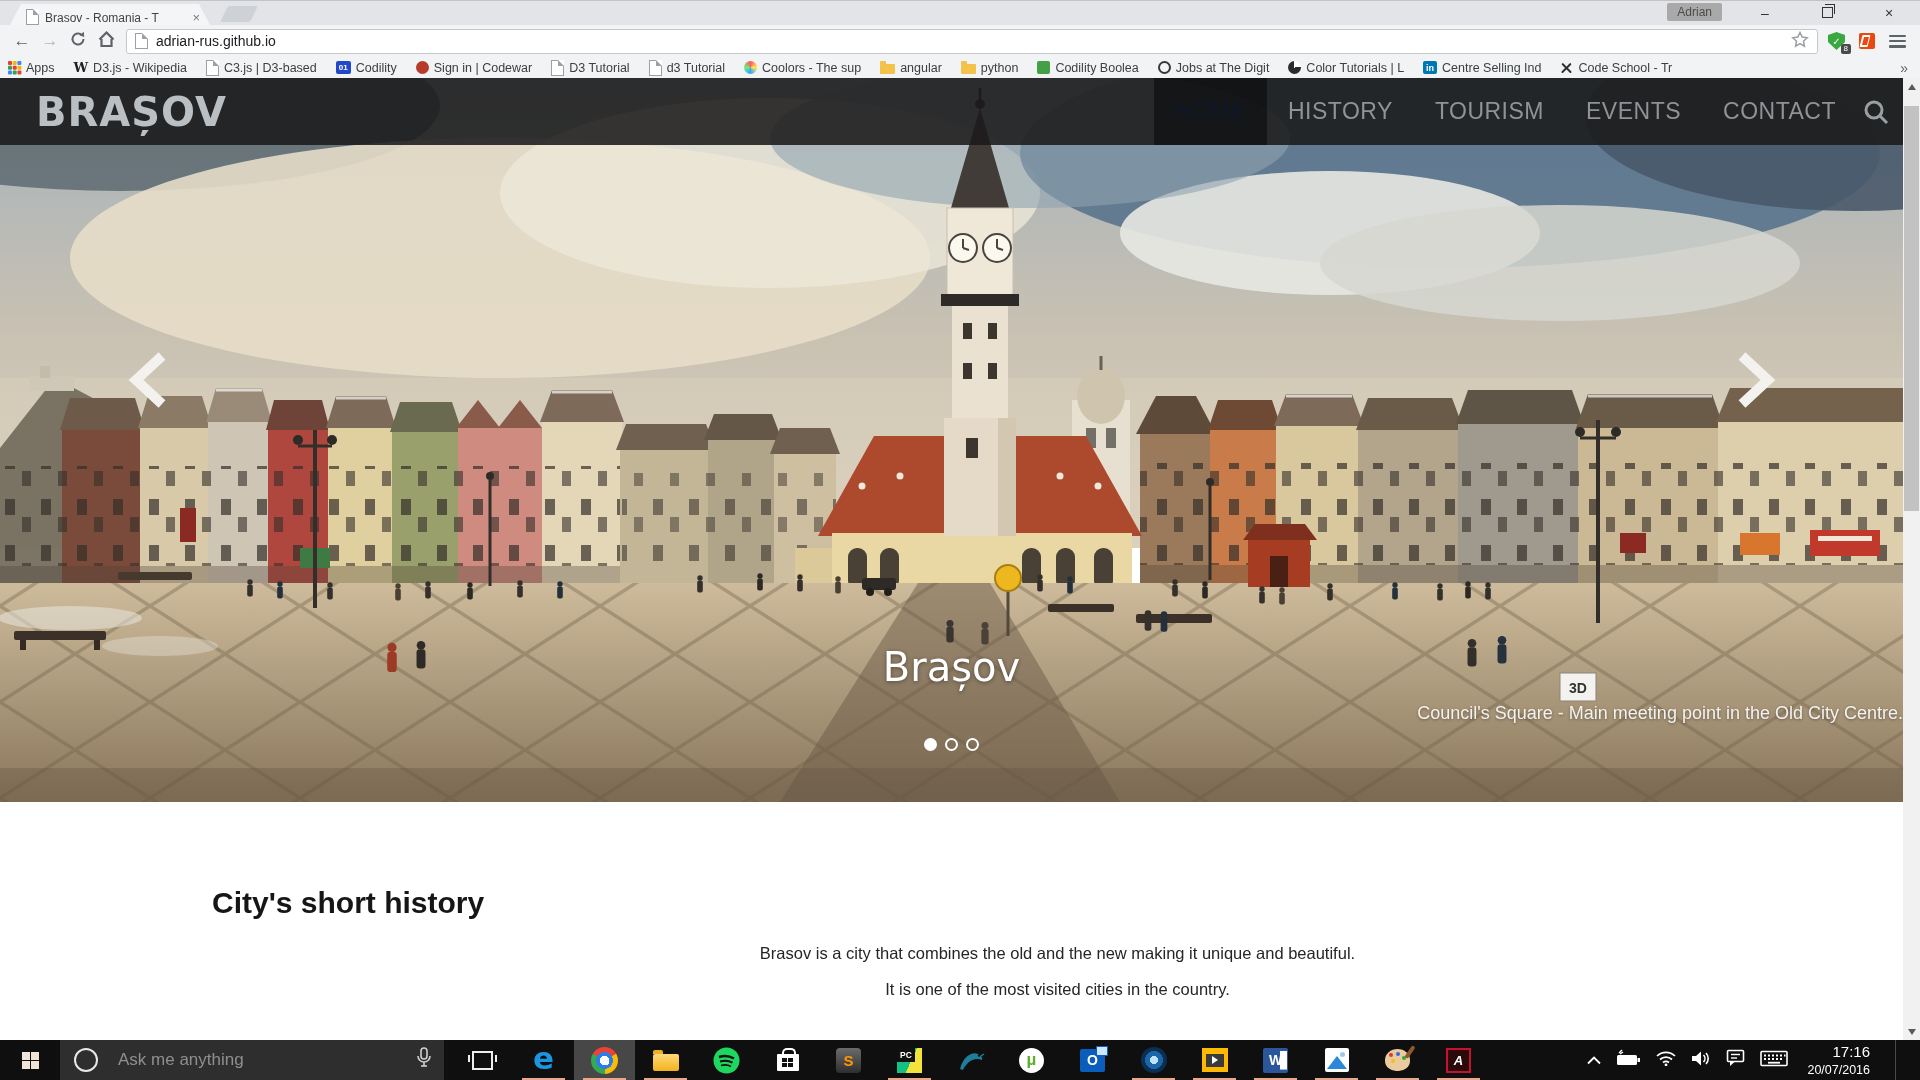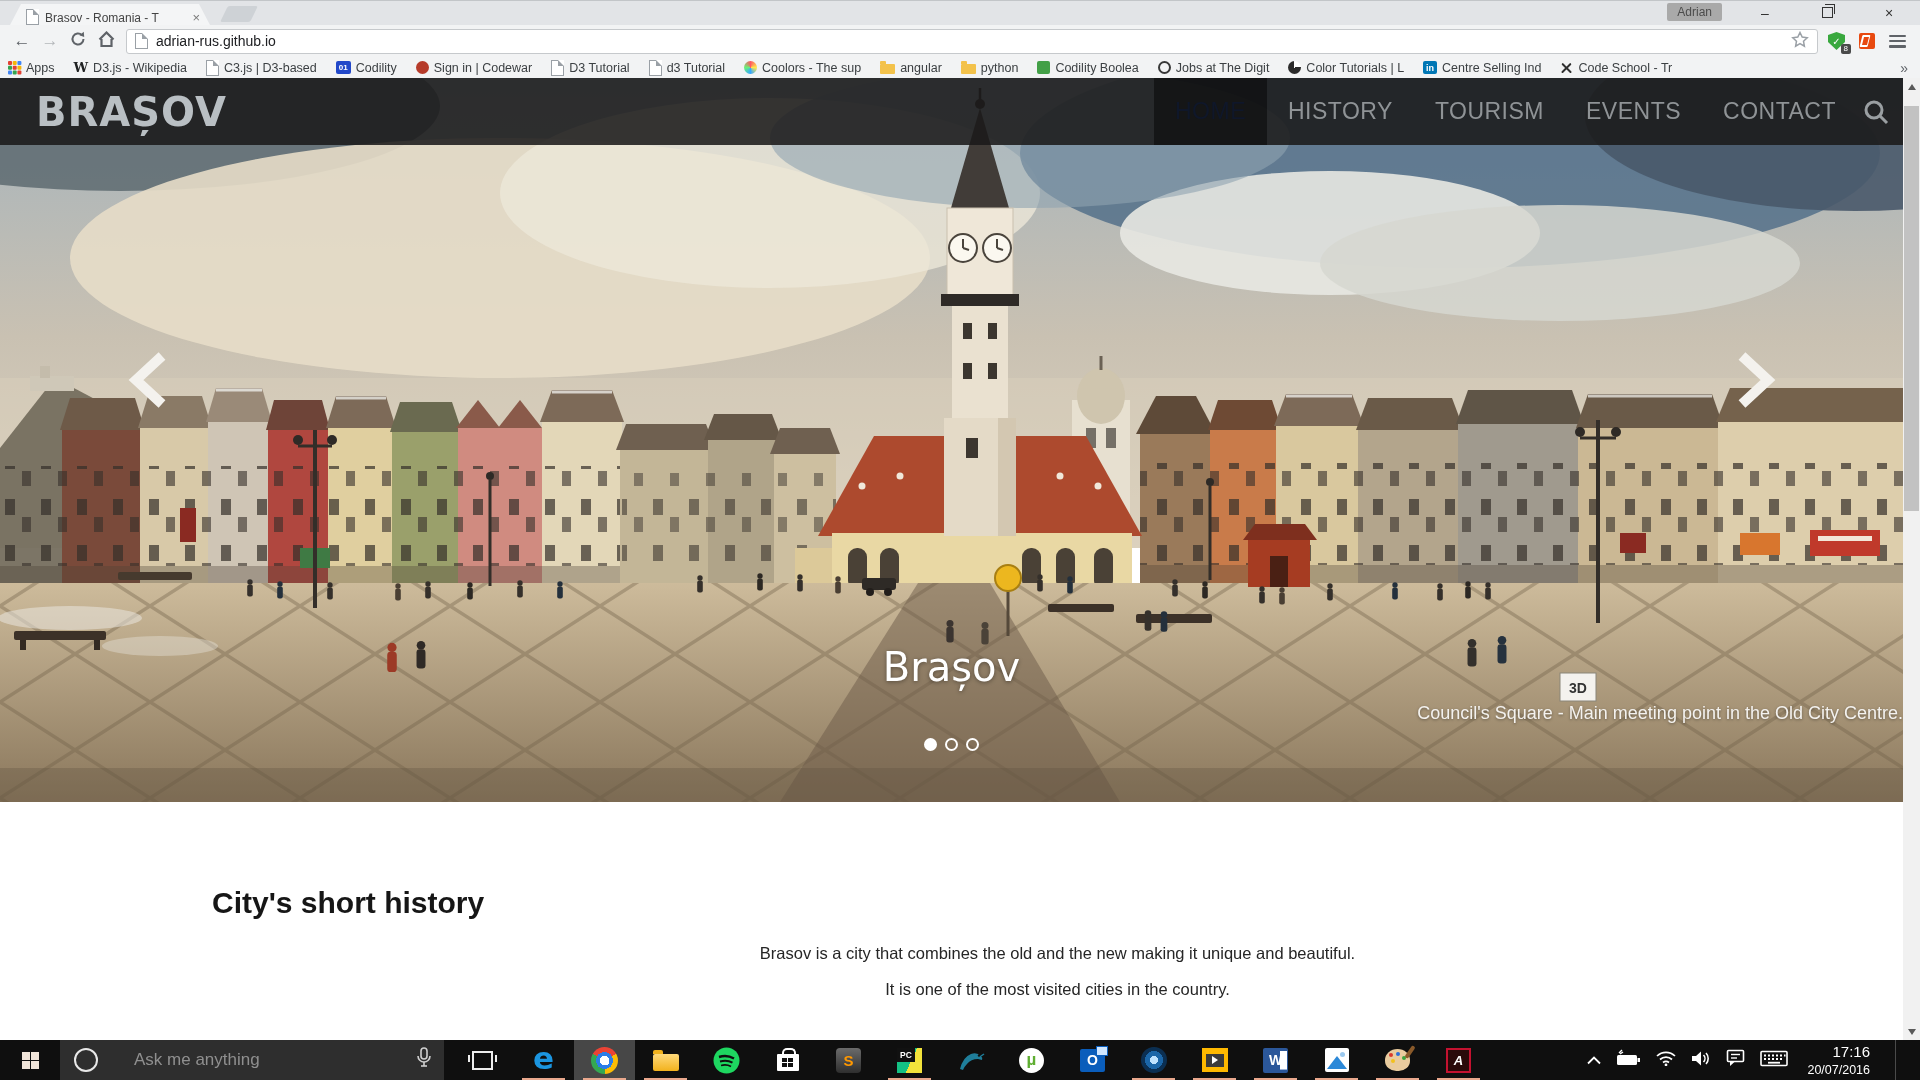--- a/index.html
+++ b/index.html
@@ -91,21 +91,21 @@
   .vs-arrow{position:absolute;left:0;width:17px;height:17px;display:flex;align-items:center;justify-content:center;}
   .tri-up{width:0;height:0;border-left:4.5px solid transparent;border-right:4.5px solid transparent;border-bottom:6px solid #5a5a5a;}
   .tri-down{width:0;height:0;border-left:4.5px solid transparent;border-right:4.5px solid transparent;border-top:6px solid #5a5a5a;}
   .vs-thumb{position:absolute;left:1px;top:28px;width:15px;height:405px;background:#c2c2c2;}
 
   
   .taskbar{position:absolute;left:0;top:1040px;width:1920px;height:40px;background:#0f0f0f;display:flex;align-items:center;}
   .start{width:60px;height:40px;display:flex;align-items:center;justify-content:center;}
   .win-logo{width:17px;height:17px;display:grid;grid-template-columns:8px 8px;grid-template-rows:8px 8px;gap:1px;}
   .win-logo i{background:#f0e3d8;}
-  .cortana{width:384px;height:40px;background:#2e2e2e;display:flex;align-items:center;gap:16px;}
+  .cortana{width:384px;height:40px;background:#2e2e2e;display:flex;align-items:center;}
   .cortana-ring{width:20px;height:20px;border:2.5px solid #e8e8e8;border-radius:50%;margin-left:14px;flex:0 0 auto;}
   .cortana-input{background:transparent;border:none;outline:none;font-size:17px;color:#ddd;margin-left:18px;width:240px;font-family:"Liberation Sans",sans-serif;}
   .cortana-input::placeholder{color:#8f8f8f;}
   .mic{margin-left:auto;margin-right:12px;}
   .tb-apps{display:flex;height:40px;margin-left:8px;}
   .tb-icon{width:61px;height:40px;display:flex;align-items:center;justify-content:center;position:relative;}
   .tb-icon.active{background:#474747;}
   .tb-icon.running::after{content:"";position:absolute;bottom:0;left:9px;right:9px;height:2.5px;background:#e9a88d;}
   .taskview{width:17px;height:15px;border:2px solid #eee;position:relative;background:transparent;}
   .taskview::before{content:"";position:absolute;left:-6px;top:2px;width:2px;height:7px;background:#eee;}

